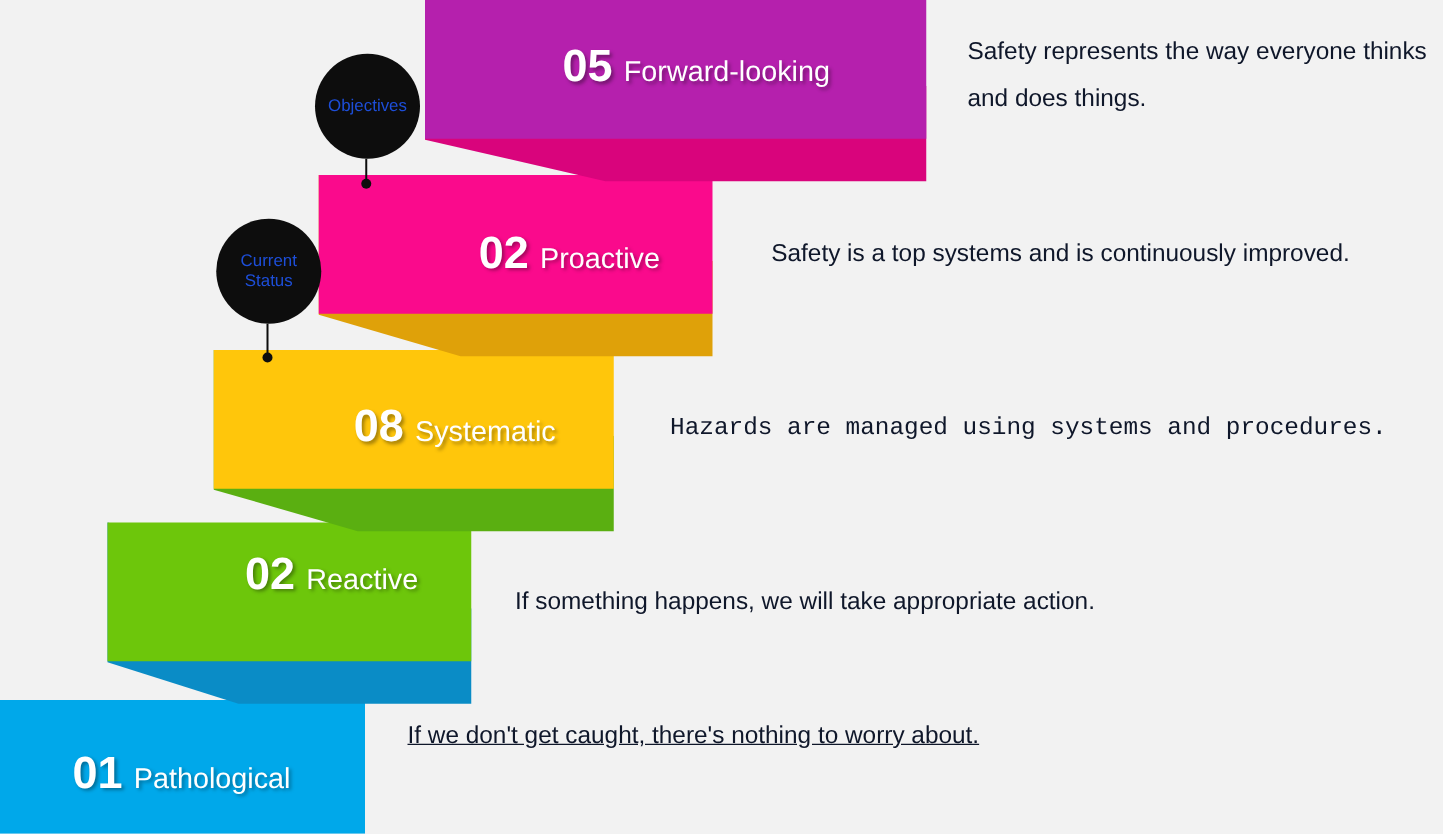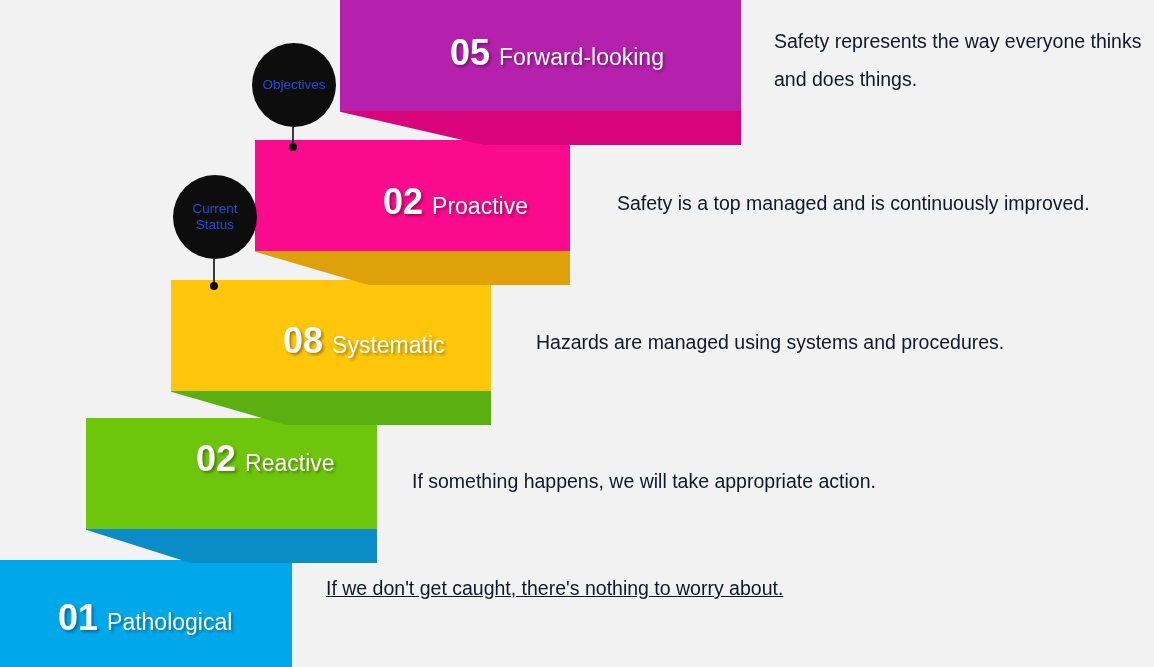--- a/index.html
+++ b/index.html
@@ -87,23 +87,23 @@
         <circle cx="214" cy="286" r="4" fill="#0d0d0d"></circle>
         <circle cx="215" cy="217" r="42" fill="#0d0d0d"></circle>
       </g>
     </svg>
 
   <div id="labels">
       <div class="step-label" style="left: 450px; top: 32px;"><span class="step-num">05</span><span class="step-title">Forward-looking</span></div>
       <div class="desc" style="left: 774px; top: 22px;">Safety represents the way everyone thinks
 and does things.</div>
       <div class="step-label" style="left: 383px; top: 181px;"><span class="step-num">02</span><span class="step-title">Proactive</span></div>
-      <div class="desc" style="left: 617px; top: 184px;">Safety is a top managed and is continuously improved.</div>
+      <div class="desc" style="left: 617px; top: 184px;">Safety is a top systems and is continuously improved.</div>
       <div class="step-label" style="left: 283px; top: 320px;"><span class="step-num">08</span><span class="step-title">Systematic</span></div>
-      <div class="desc" style="left: 536px; top: 323px;">Hazards are managed using systems and procedures.</div>
+      <div class="desc" style="left: 536px; top: 323px; font-family: Liberation Mono, monospace;">Hazards are managed using systems and procedures.</div>
       <div class="step-label" style="left: 196px; top: 438px;"><span class="step-num">02</span><span class="step-title">Reactive</span></div>
       <div class="desc" style="left: 412px; top: 462px;">If something happens, we will take appropriate action.</div>
       <div class="step-label" style="left: 58px; top: 597px;"><span class="step-num">01</span><span class="step-title">Pathological</span></div>
       <div class="desc" style="left: 326px; top: 569px; text-decoration: underline;">If we don't get caught, there's nothing to worry about.</div>
       <div class="circle-label" style="left: 294px; top: 85px;">Objectives</div>
       <div class="circle-label" style="left: 215px; top: 217px;">Current
 Status</div>
     </div>
 
 </div>

